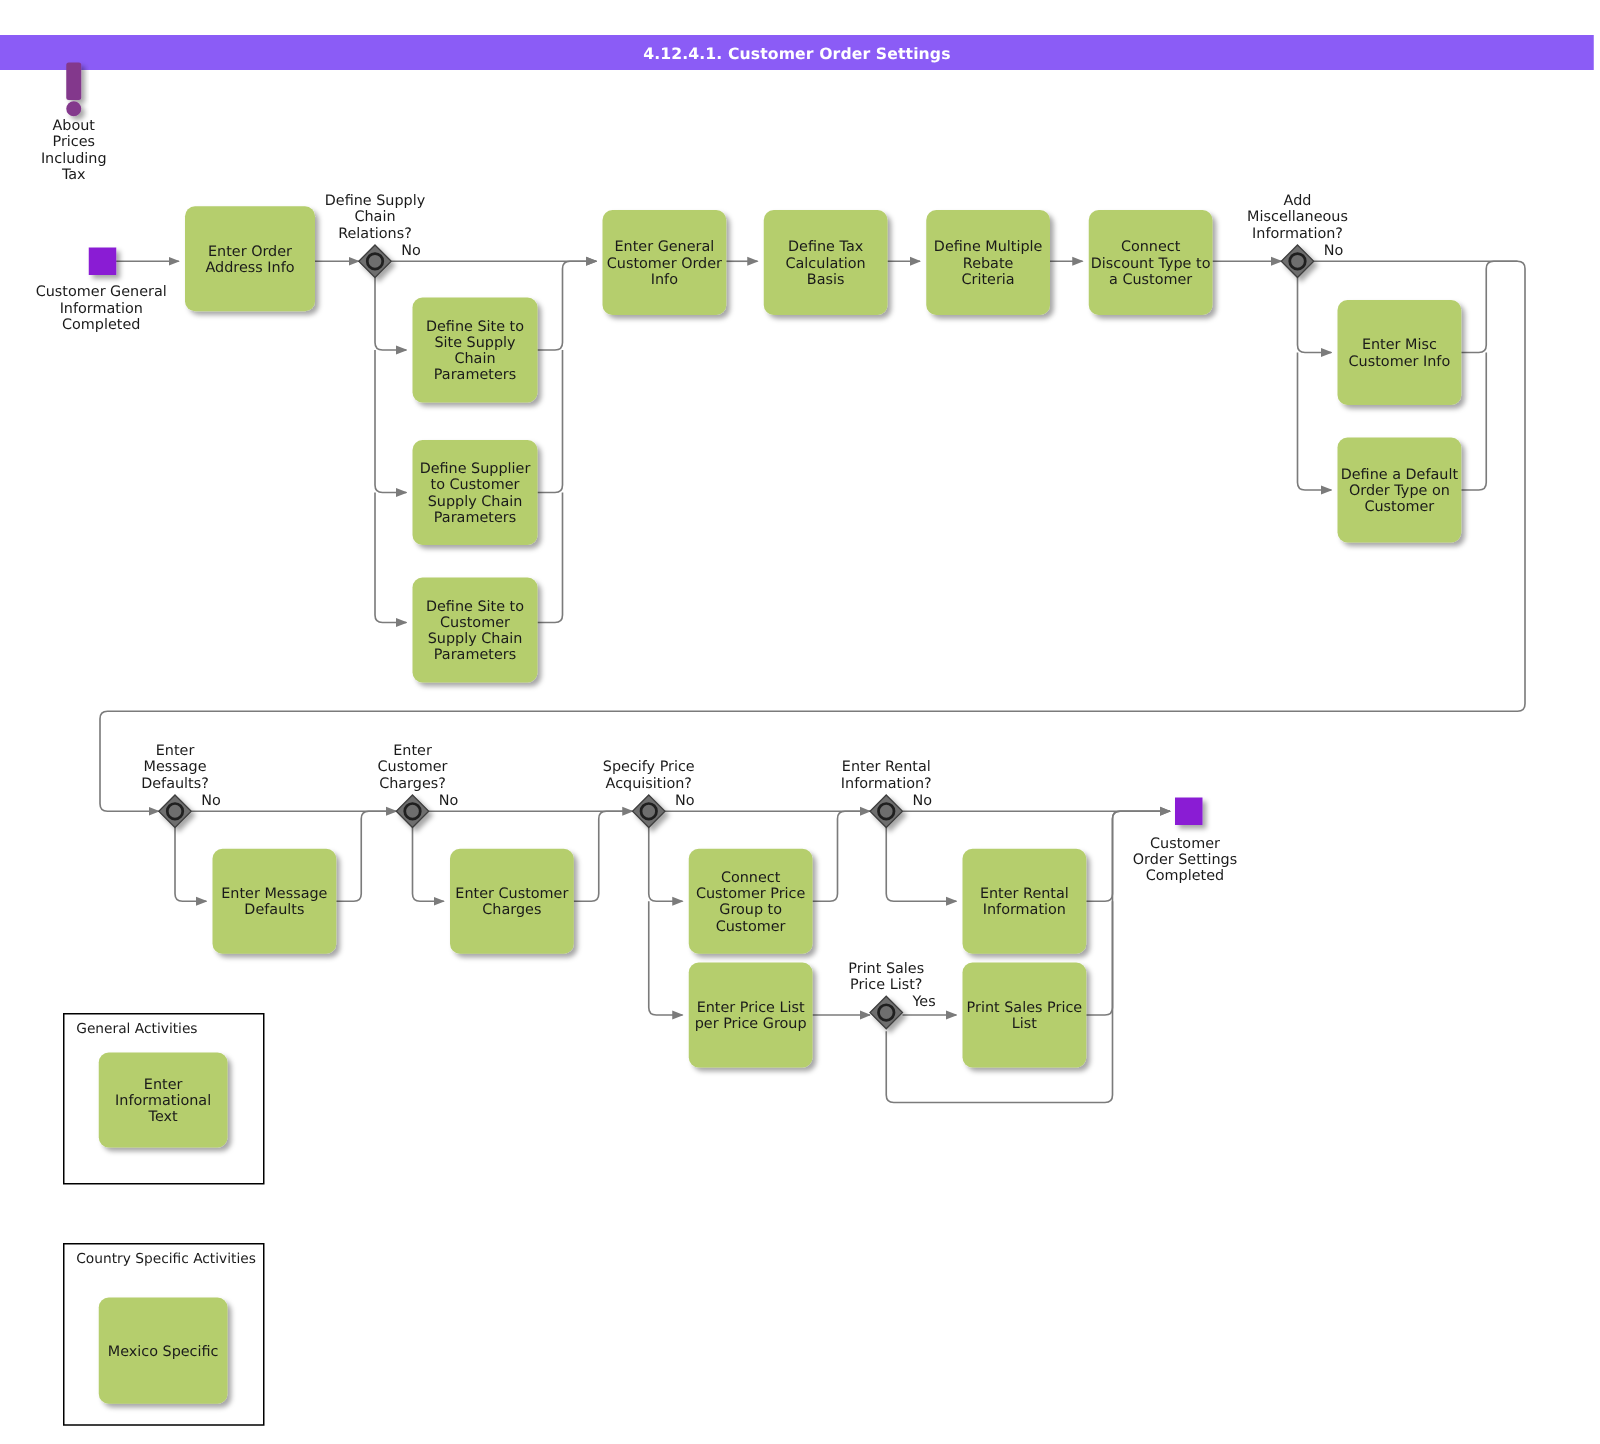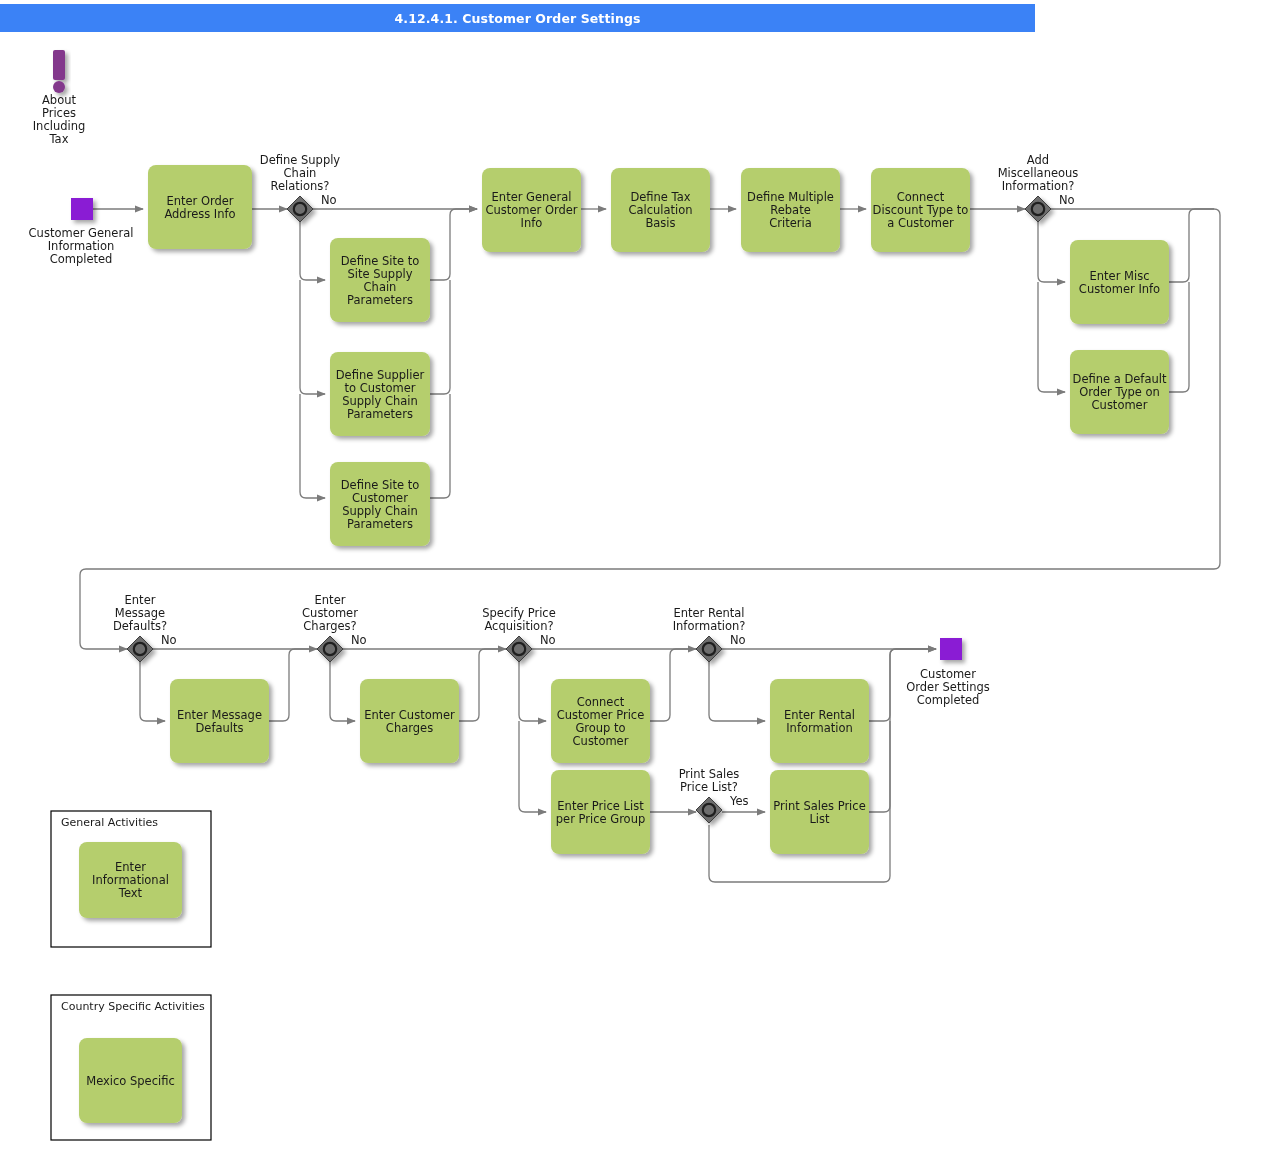--- a/index.html
+++ b/index.html
@@ -16,24 +16,24 @@
   }
   #canvas {
     position: absolute;
     left: 0; top: 0;
     width: 1280px;
     height: 1155px;
   }
   .titlebar {
     position: absolute;
     left: 0;
-    top: 4px;
-    width: 1035px;
+    top: 28px;
+    width: 1275px;
     height: 28px;
-    background: #3b82f6;
+    background: #8b5cf6;
     color: #ffffff;
     font-size: 12.5px;
     font-weight: bold;
     font-family: "DejaVu Sans", sans-serif;
     display: flex;
     align-items: center;
     justify-content: center;
     letter-spacing: 0.1px;
   }
   svg text {

